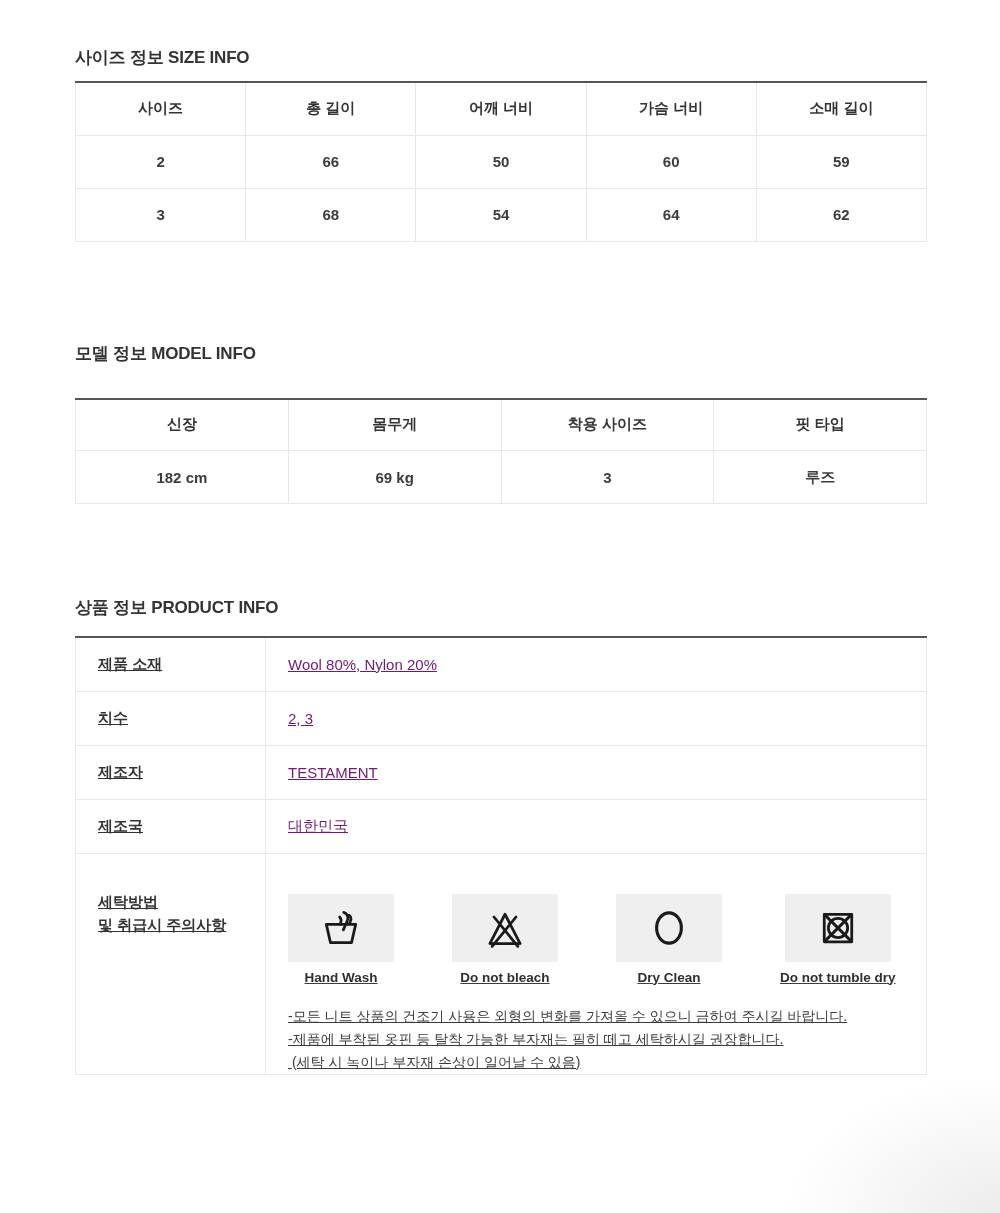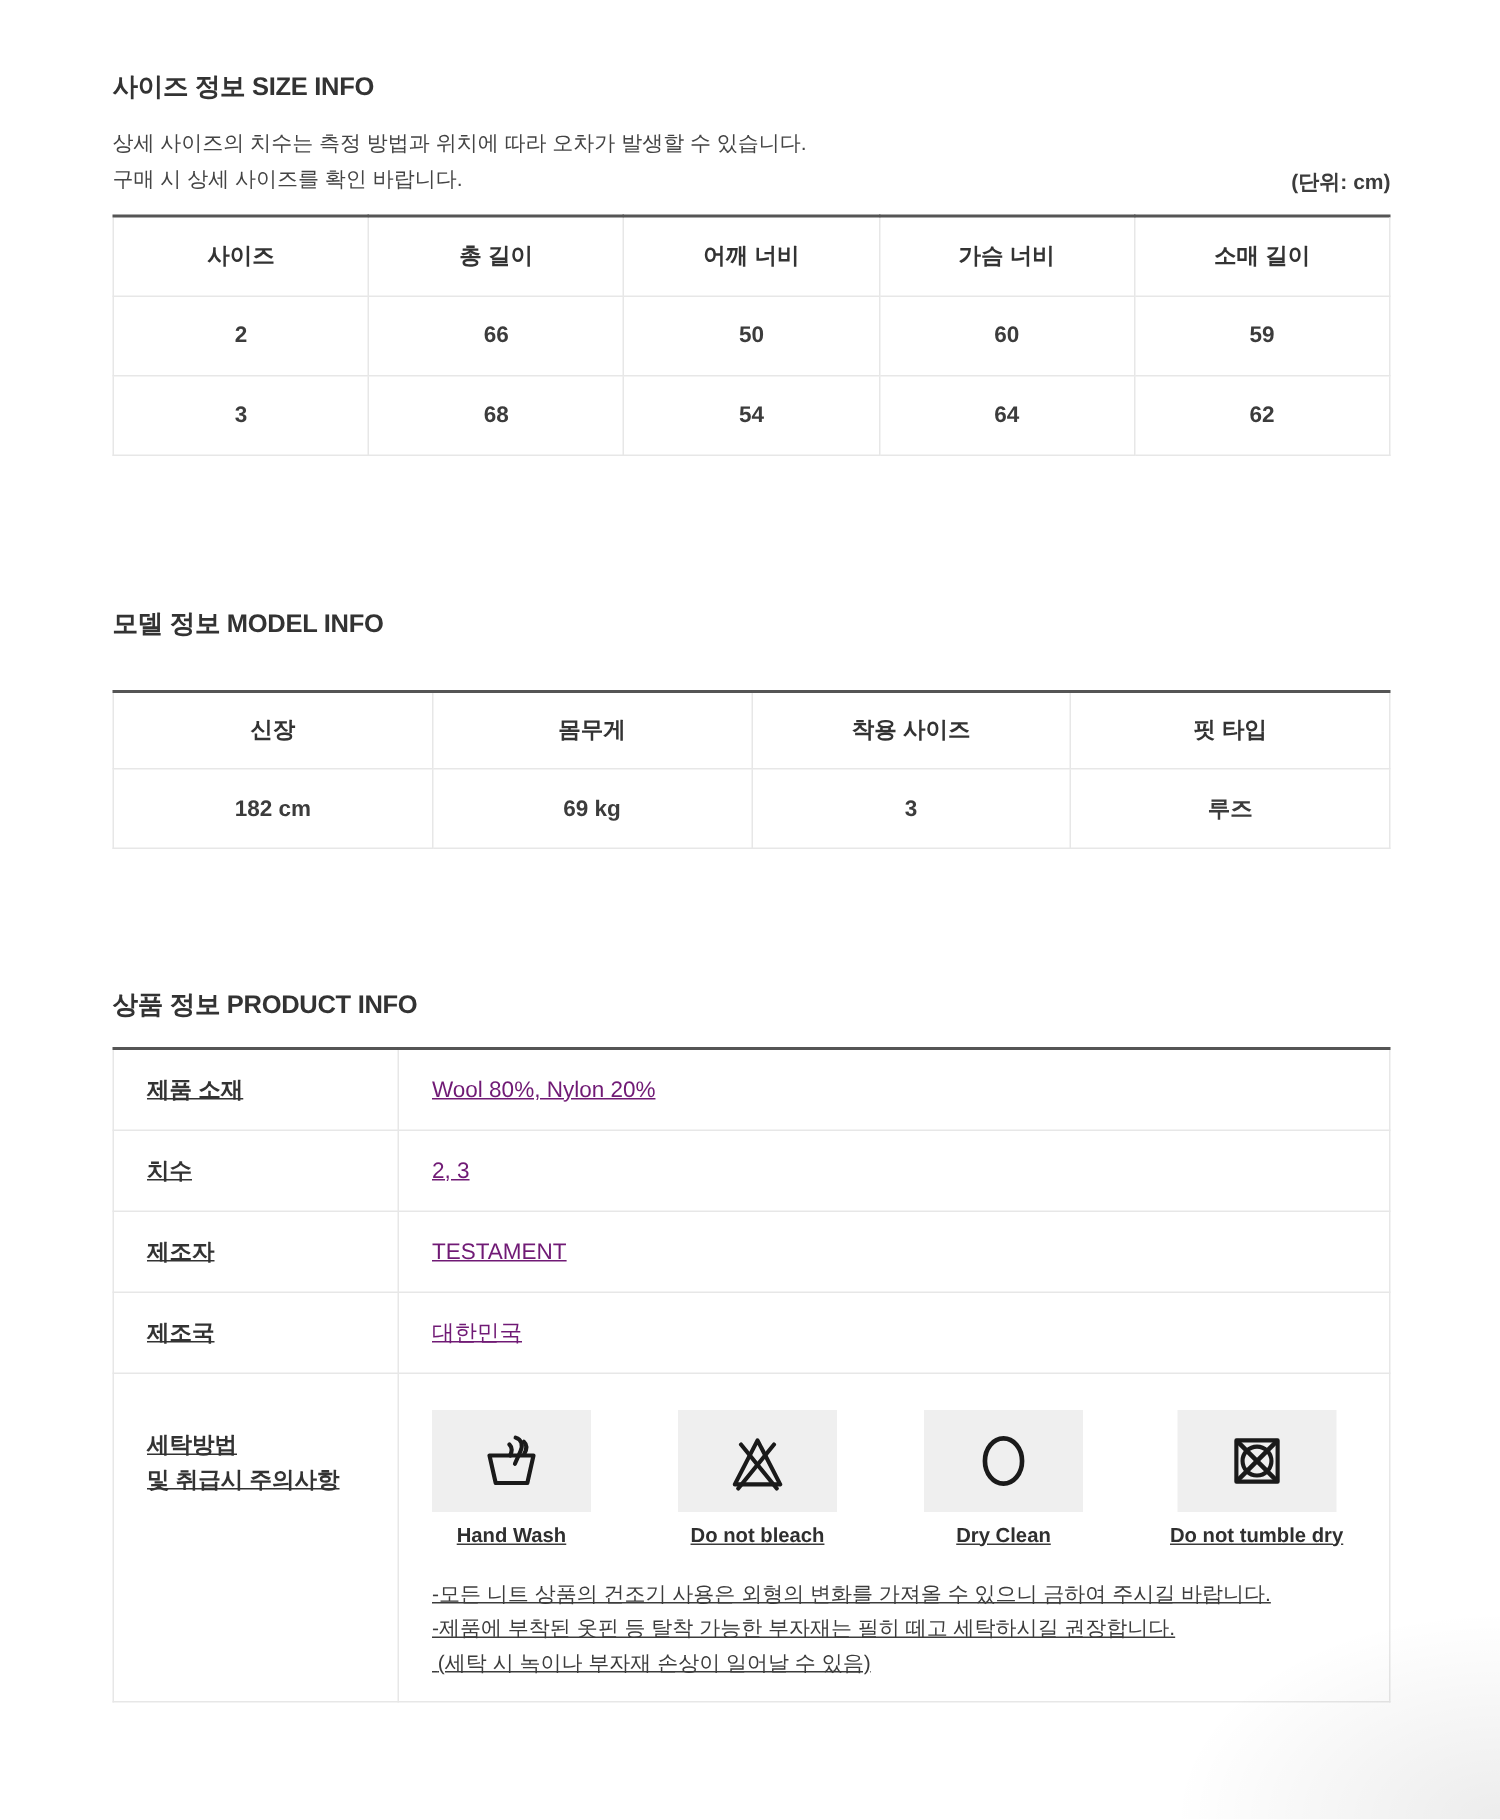--- a/index.html
+++ b/index.html
@@ -50,21 +50,21 @@
   .section-product table { margin-top: 17px; }
   .prod-table td { height: 54px; vertical-align: middle; text-decoration: underline; }
   .prod-label {
     width: 190px; padding-left: 22px;
     font-weight: 700; color: #333;
     font-size: 15px;
   }
   .prod-value { padding-left: 22px; font-weight: 400; font-size: 15px; color: #701a75; }
 
   .care-label-cell { vertical-align: top !important; padding-top: 36px; line-height: 23px; }
-  .care-cell { vertical-align: top !important; padding: 24px 0 0 22px; }
+  .care-cell { vertical-align: top !important; padding: 40px 0 0 22px; }
   .care-icons { display: flex; gap: 58px; align-items: flex-start; }
   .care-item { display: flex; flex-direction: column; align-items: center; }
   .care-box {
     width: 106px; height: 68px;
     background: #efefef;
     display: flex; align-items: center; justify-content: center;
   }
   .care-box svg { display: block; }
   .care-caption { margin-top: 8px; font-size: 13.5px; color: #2f2f2f; font-weight: 600; white-space: nowrap; }
   .care-notes { margin-top: 20px; }
@@ -78,25 +78,20 @@
     pointer-events: none;
   }
 </style>
 </head>
 <body>
 
 <div class="container">
 
   <div class="section-size">
     <div class="section-title">사이즈 정보 SIZE INFO</div>
-    <div class="size-header">
-      <div class="desc-line">상세 사이즈의 치수는 측정 방법과 위치에 따라 오차가 발생할 수 있습니다.</div>
-      <div class="desc-line">구매 시 상세 사이즈를 확인 바랍니다.</div>
-      <div class="unit-label">(단위: cm)</div>
-    </div>
     <table class="data-table center-table">
       <tbody>
         <tr>
           <td class="hdr">사이즈</td>
           <td class="hdr">총 길이</td>
           <td class="hdr">어깨 너비</td>
           <td class="hdr">가슴 너비</td>
           <td class="hdr">소매 길이</td>
         </tr>
         <tr>

